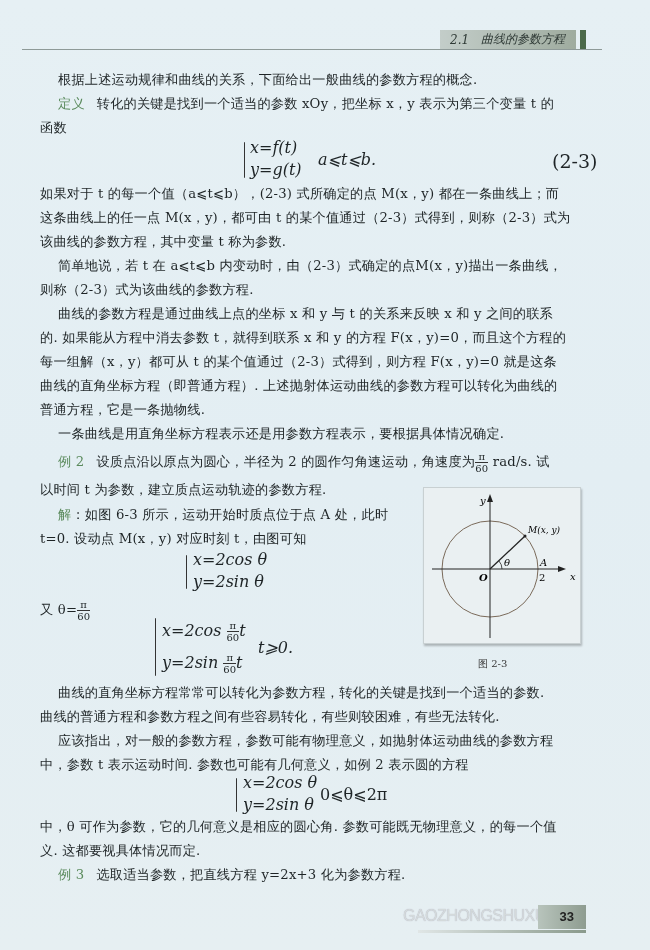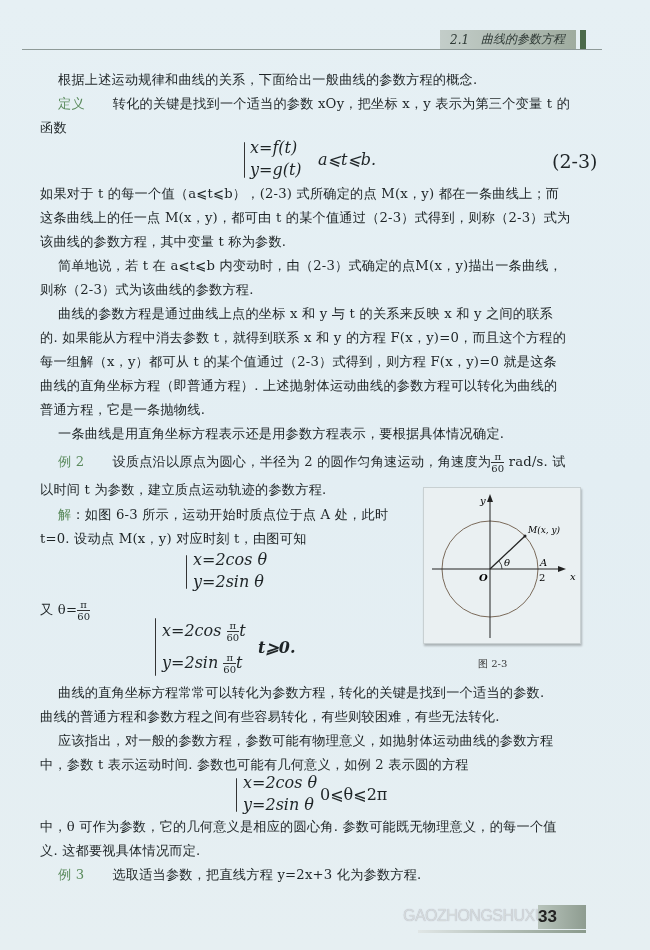--- a/index.html
+++ b/index.html
@@ -15,34 +15,34 @@
     background: linear-gradient(90deg, #c3cdc9 0%, #9fac9f 100%);
     font-size:12px; font-style:italic; color:#2f3a36;
     display:flex; align-items:center; padding-left:10px; box-sizing:border-box;
   }
   .header-tab .sec { margin-right:12px; }
   .header-mark { position:absolute; left:580px; top:30px; width:6px; height:20px; background:#4c6a4a; }
 
   .p { position:absolute; left:58px; font-size:13.2px; line-height:24px; white-space:nowrap; letter-spacing:0.2px; }
   .ind { left:58px; }
   .noind { left:40px; }
-  .kw { color:#5a8a5c; margin-right:28px;text-align:center; }
+  .kw { color:#5a8a5c; margin-right:12px;text-align:center; }
   .brace { position:absolute; border-left:1.5px solid #333; border-radius:8px 0 0 8px; }
   .eqline { position:absolute; white-space:nowrap; font-style:italic; }
   .eqnum { position:absolute; font-size:19px; }
   .frac { display:inline-block; vertical-align:middle; text-align:center; font-size:10px; line-height:11px; font-style:normal; }
   .frac span { display:block; }
   .frac .num { border-bottom:1px solid #333; padding:0 1px; }
 
   .figure { position:absolute; left:423px; top:487px; width:156px; height:155px; background:#eaf0f2; border:1px solid #c8d0d2; box-shadow:1px 2px 2px rgba(0,0,0,0.25); }
   .fig-cap { position:absolute; left:478px; top:657px; font-size:10px; color:#333; }
 
   .footer-brand { position:absolute; left:403px; top:907px; font-family:"Liberation Sans", sans-serif; font-size:16px; letter-spacing:-0.5px; color:#d4dadb; text-shadow:0 0 1px #aab; }
   .footer-rule { position:absolute; left:418px; top:930px; width:168px; height:3px; background:linear-gradient(90deg,#e0e6e6 0%,#8a9a8c 100%); }
-  .footer-num { position:absolute; left:538px; top:905px; width:48px; height:24px; background:linear-gradient(90deg,#b8c4bc,#8e9c90); font-family:"Liberation Sans", sans-serif; font-weight:bold; font-size:17px; color:#222; text-align:left; padding-right:12px; box-sizing:border-box; line-height:24px; }
+  .footer-num { position:absolute; left:538px; top:905px; width:48px; height:24px; background:linear-gradient(90deg,#b8c4bc,#8e9c90); font-family:"Liberation Sans", sans-serif; font-weight:bold; font-size:13px; color:#222; text-align:right; padding-right:12px; box-sizing:border-box; line-height:24px; }
 </style>
 </head>
 <body>
 
 <div class="header-tab">
   <span class="sec">2.1</span>
   <span>曲线的参数方程</span>
 </div>
 <div class="header-mark"></div>
 <div class="header-rule"></div>
@@ -90,21 +90,21 @@
   <span>又 θ=</span><span class="frac"><span class="num">π</span><span>60</span></span>
 </div>
 
 <div class="brace" style="left:155px; top:618px; height:58px;"></div>
 <div class="eqline" style="left:162px; top:620px;">
   <span>x=2cos </span><span class="frac"><span class="num">π</span><span>60</span></span><span>t</span>
 </div>
 <div class="eqline" style="left:162px; top:652px;">
   <span>y=2sin </span><span class="frac"><span class="num">π</span><span>60</span></span><span>t</span>
 </div>
-<div class="eqline" style="left:258px; top:638px;font-weight:bold;">t⩾0.</div>
+<div class="eqline" style="left:258px; top:638px;">t⩾0.</div>
 
 <div class="figure">
   <svg width="156" height="155" viewBox="0 0 156 155">
     <circle cx="66" cy="81" r="48" fill="none" stroke="#7a6a5a" stroke-width="1"></circle>
     <line x1="8" y1="81" x2="138" y2="81" stroke="#222" stroke-width="1"></line>
     <polygon points="142,81 134,78 134,84" fill="#222"></polygon>
     <line x1="66" y1="150" x2="66" y2="10" stroke="#222" stroke-width="1"></line>
     <polygon points="66,6 63,14 69,14" fill="#222"></polygon>
     <line x1="66" y1="81" x2="101" y2="48" stroke="#222" stroke-width="1.3"></line>
     <circle cx="101" cy="48" r="1.5" fill="#222"></circle>

